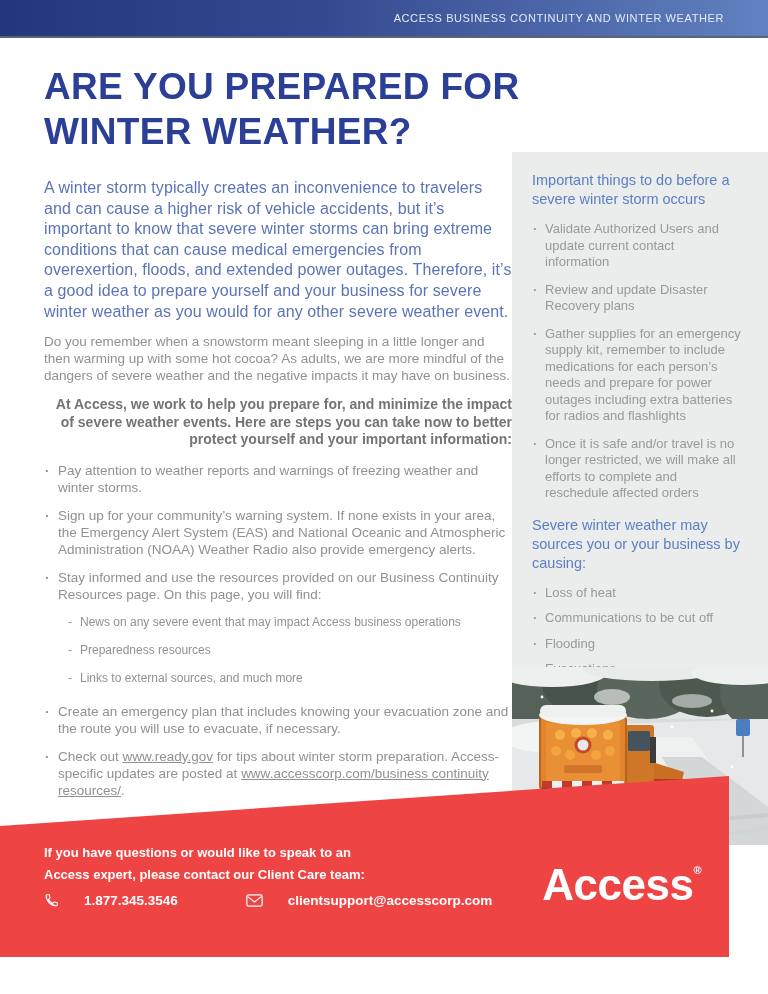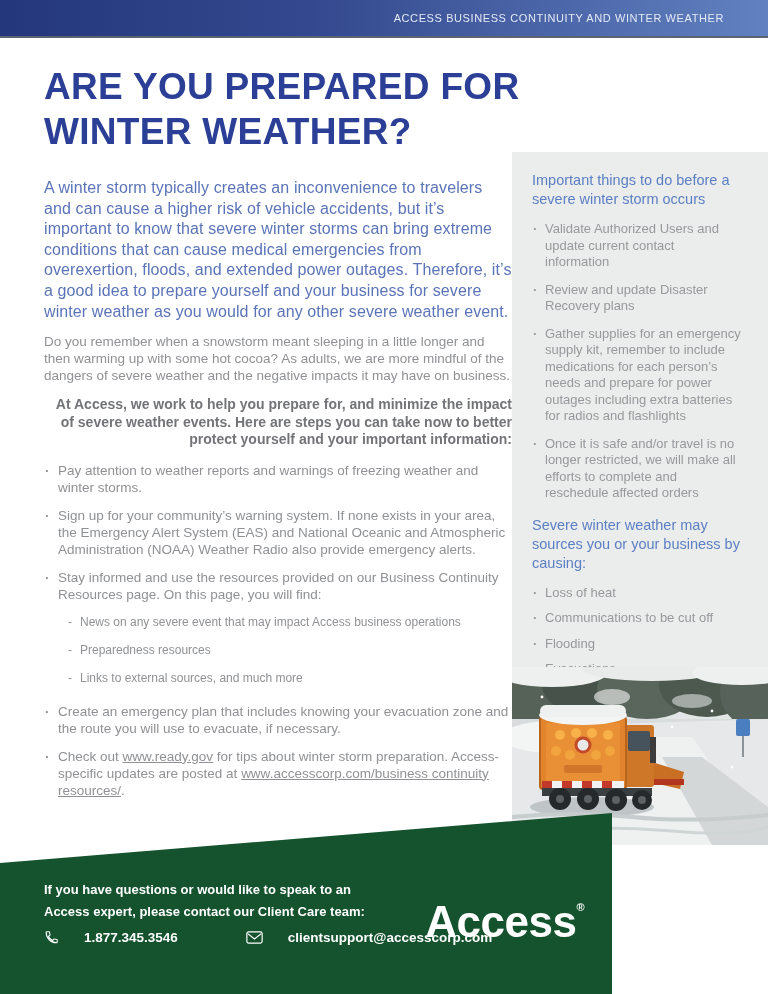--- a/index.html
+++ b/index.html
@@ -83,22 +83,22 @@
 
   
   .photo {
     position:absolute; left:512px; top:667px; width:256px; height:178px;
     z-index:1; overflow:hidden;
   }
   .photo svg { display:block; width:256px; height:178px; }
 
   
   .footer {
-    position:absolute; left:0; top:805px; width:612px; height:189px;
-    background:#14532d; z-index:2;
+    position:absolute; left:0; top:768px; width:729px; height:189px;
+    background:#ef4444; z-index:2;
     clip-path:polygon(0 30.7%, 100% 4.2%, 100% 100%, 0 100%);
   }
   .footer-msg {
     position:absolute; left:44px; top:74px;
     color:#ffffff; font-size:13px; font-weight:700; line-height:22px;
   }
   .footer-msg span { display:block; }
   .contact-row {
     position:absolute; left:44px; top:125px;
     display:flex; align-items:center; gap:25px;

